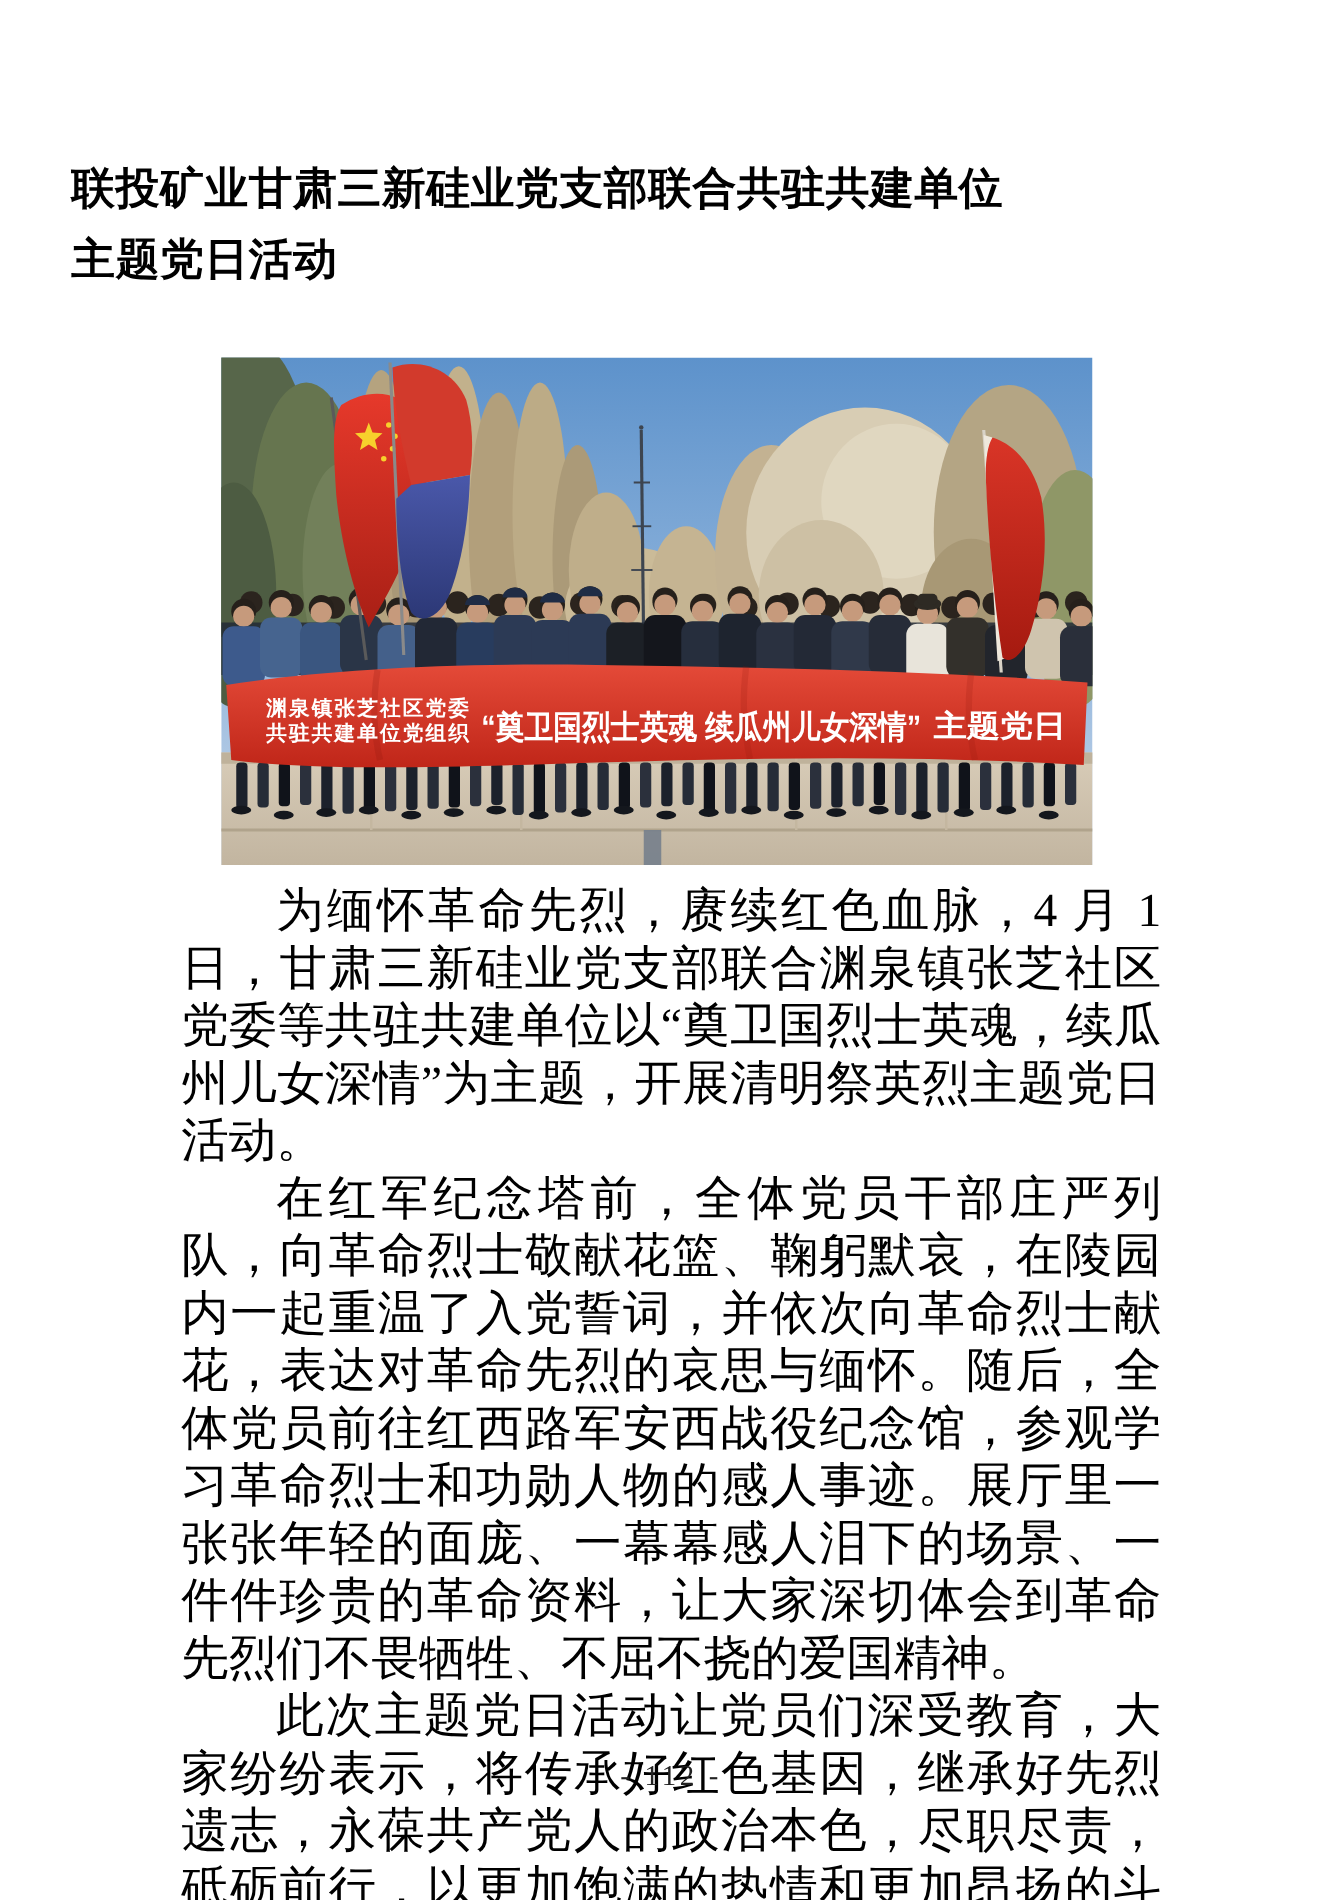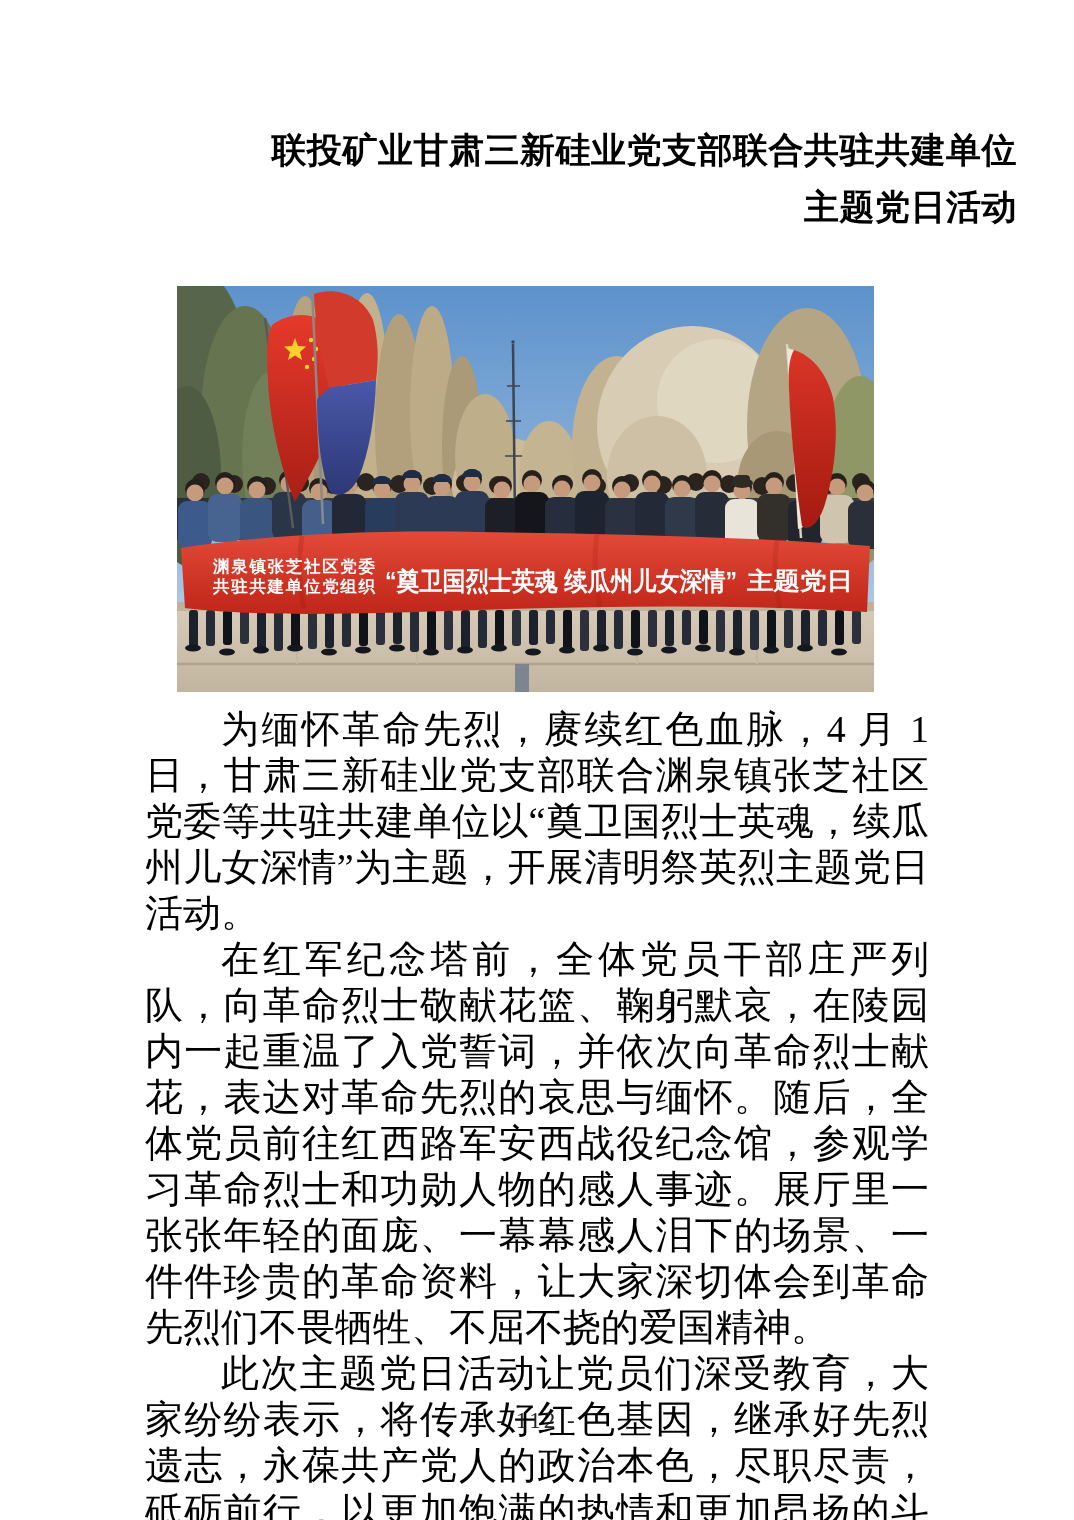--- a/index.html
+++ b/index.html
@@ -7,21 +7,21 @@
     position:relative;
     width:1074px;height:1520px;
     background:#ffffff;
     overflow:hidden;
     font-family:"Liberation Serif","DejaVu Serif",serif;
     color:#000;
   }
   .title-block{
     position:absolute;top:122px;left:57px;width:960px;
     margin:0;
-    text-align:right;
+    text-align:left;
     font-size:35px;line-height:57px;font-weight:700;
     letter-spacing:0.5px;
   }
   .photo-wrap{
     position:absolute;left:177px;top:286px;width:608px;height:406px;margin:0;
   }
   .photo-wrap svg{display:block;width:697px;height:406px;}
   .content{
     position:absolute;left:145px;top:706px;width:784px;
     font-size:38px;line-height:46px;

